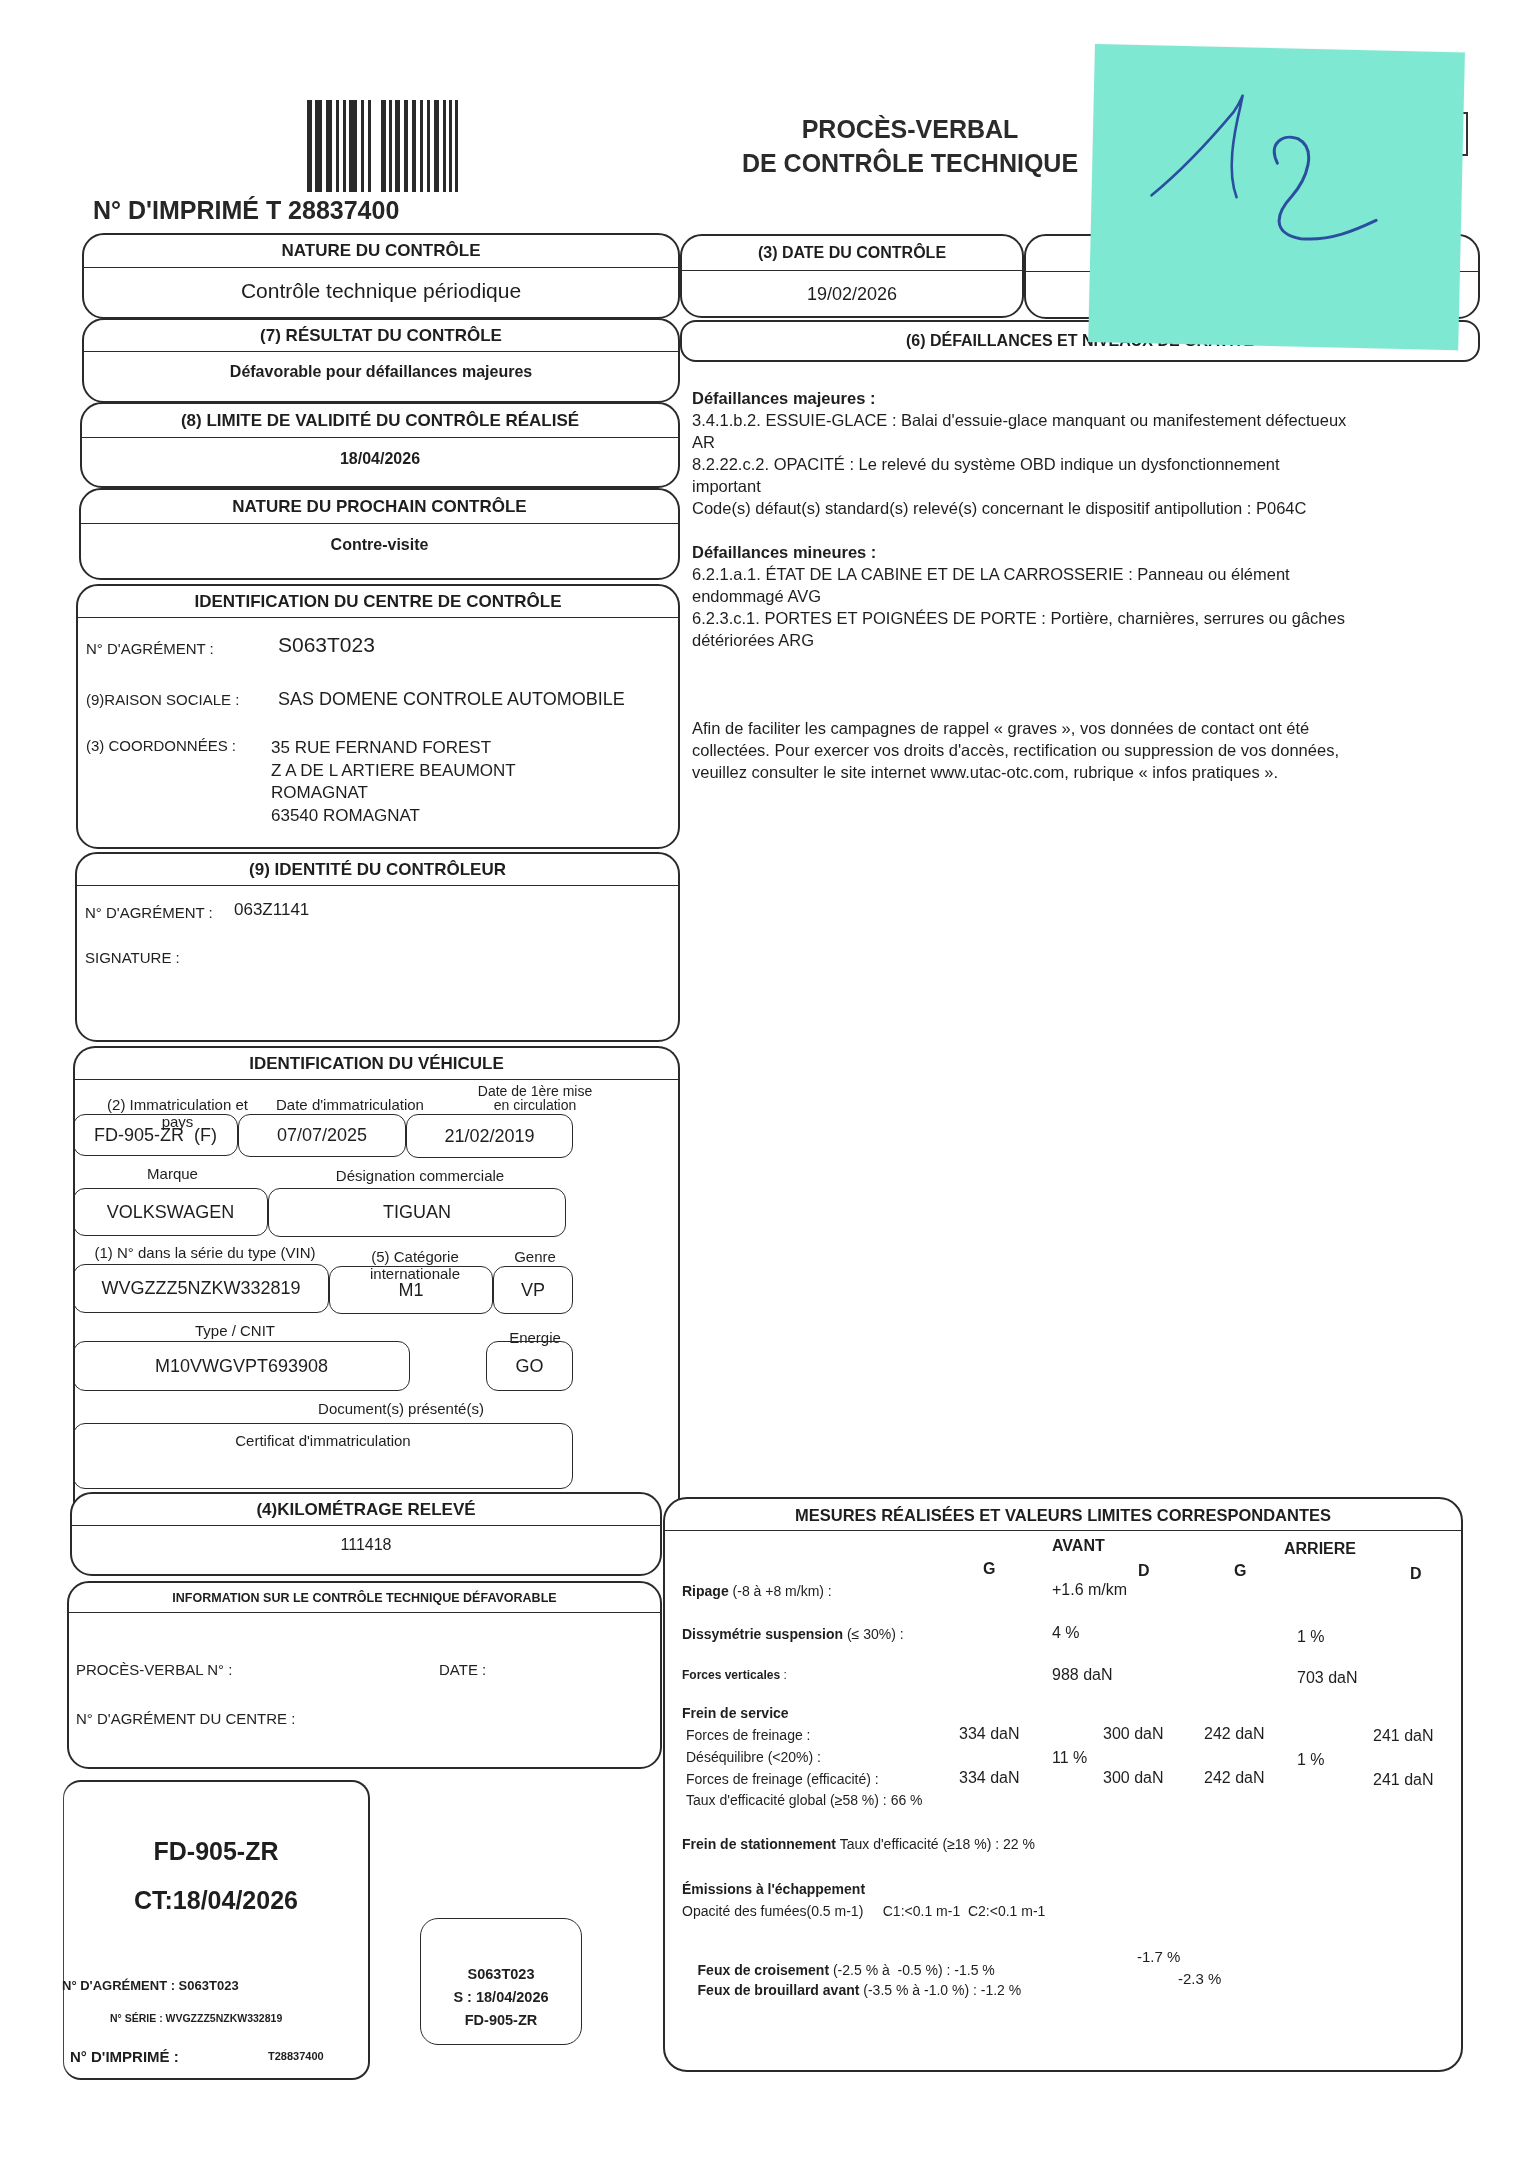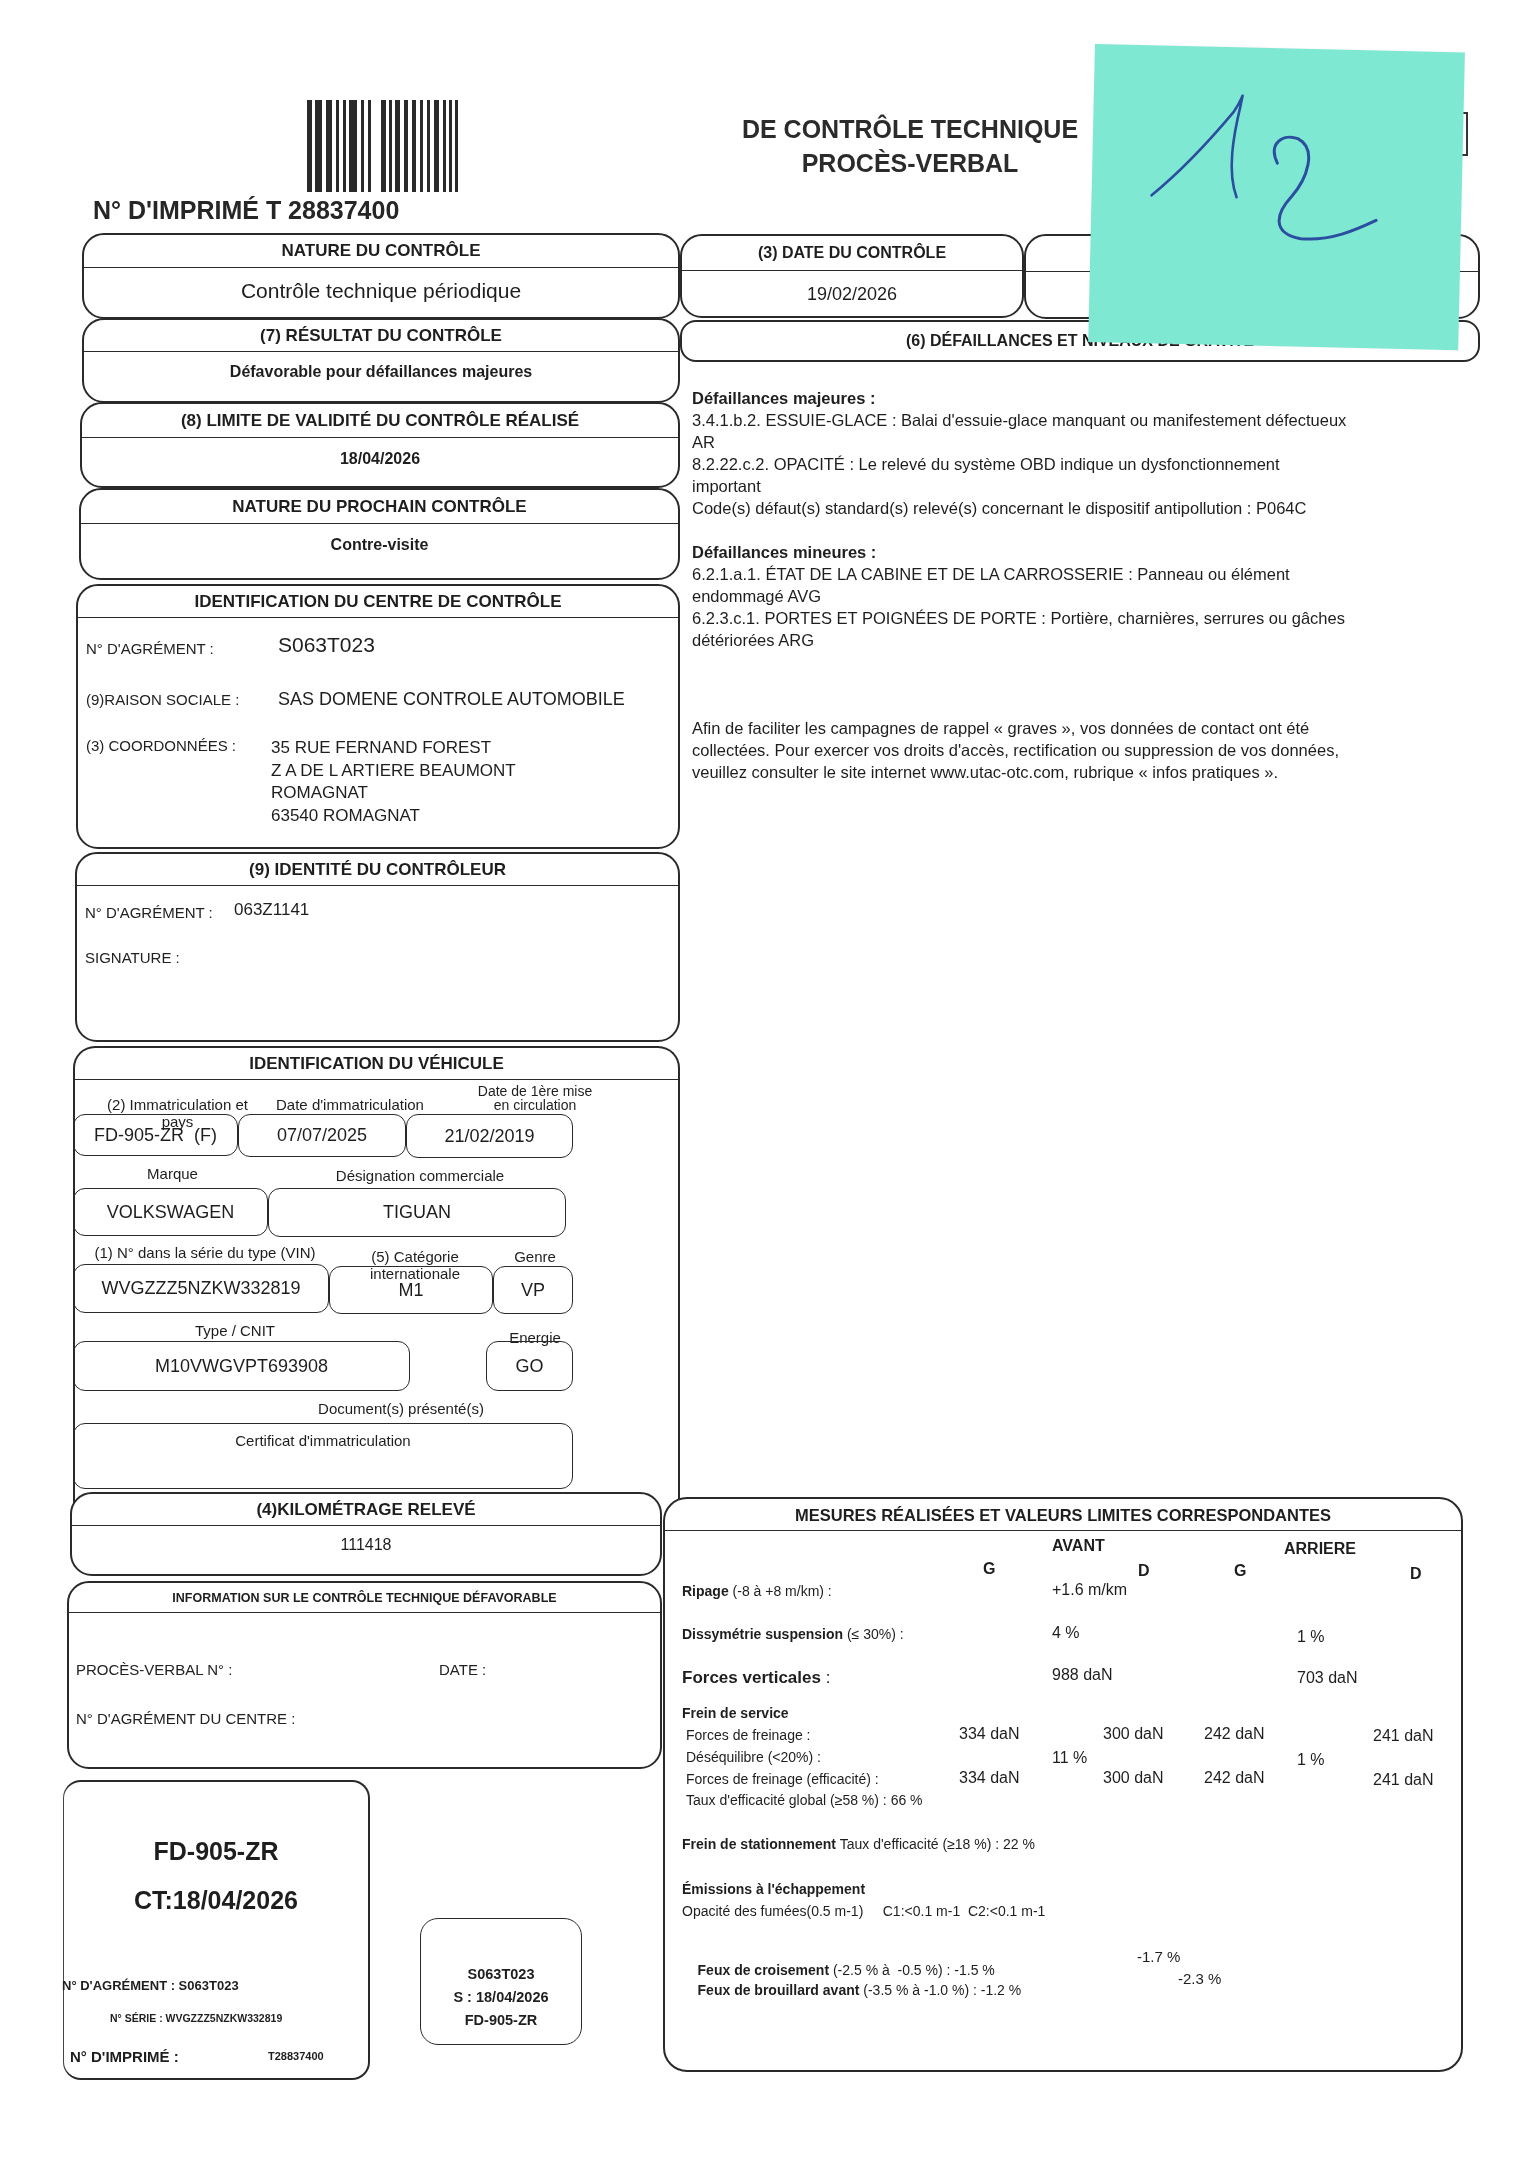--- a/index.html
+++ b/index.html
@@ -40,22 +40,22 @@
     <span style="width:4px;margin-right:4px"></span>
     <span style="width:3px;margin-right:4px"></span>
     <span style="width:3px;margin-right:4px"></span>
     <span style="width:5px;margin-right:4px"></span>
     <span style="width:3px;margin-right:3px"></span>
     <span style="width:3px;margin-right:3px"></span>
     <span style="width:3px"></span>
 </div>
 <div class="abs bold" style="left:93px; top:196px; font-size:25px; color:#262626;">N° D'IMPRIMÉ T 28837400</div>
 <div class="abs bold center" style="left:700px; top:112px; width:420px; font-size:25px; line-height:34px; color:#2b2b2b;">
+  <div>PROCÈS-VERBAL</div>
   <div>DE CONTRÔLE TECHNIQUE</div>
-  <div>PROCÈS-VERBAL</div>
 </div>
 
 <div class="abs" style="left:1460px; top:112px; width:8px; height:44px; border:2px solid #333; border-left:none;"></div>
 
 <div class="box" style="left:82px; top:233px; width:598px; height:86px;">
   <div class="hdr" style="height:33px; line-height:32px;">NATURE DU CONTRÔLE</div>
   <div class="abs center" style="left:0; right:0; top:44px; font-size:21px;">Contrôle technique périodique</div>
 </div>
 
 <div class="box" style="left:82px; top:318px; width:598px; height:85px;">
@@ -202,21 +202,21 @@
     <b>Ripage</b> <span class="m-small">(-8 à +8 m/km) :</span>
   </div>
   <div class="meas" style="left:1052px; top:1581px;">+1.6 m/km</div>
 
   <div class="meas" style="left:682px; top:1626px; font-size:14px;">
     <b>Dissymétrie suspension</b> <span class="m-small">(≤ 30%) :</span>
   </div>
   <div class="meas" style="left:1052px; top:1624px;">4 %</div>
   <div class="meas" style="left:1297px; top:1628px;">1 %</div>
 
-  <div class="meas" style="left:682px; top:1668px; font-size:17px;">
+  <div class="meas" style="left:682px; top:1668px; font-size:12px;">
     <b>Forces verticales</b><span> :</span>
   </div>
   <div class="meas" style="left:1052px; top:1666px;">988 daN</div>
   <div class="meas" style="left:1297px; top:1669px;">703 daN</div>
 
   <div class="meas bold" style="left:682px; top:1705px; font-size:14px;">Frein de service</div>
 
   <div class="meas m-small" style="left:686px; top:1727px;">Forces de freinage :</div>
   <div class="meas" style="left:959px; top:1725px;">334 daN</div>
   <div class="meas" style="left:1103px; top:1725px;">300 daN</div>

